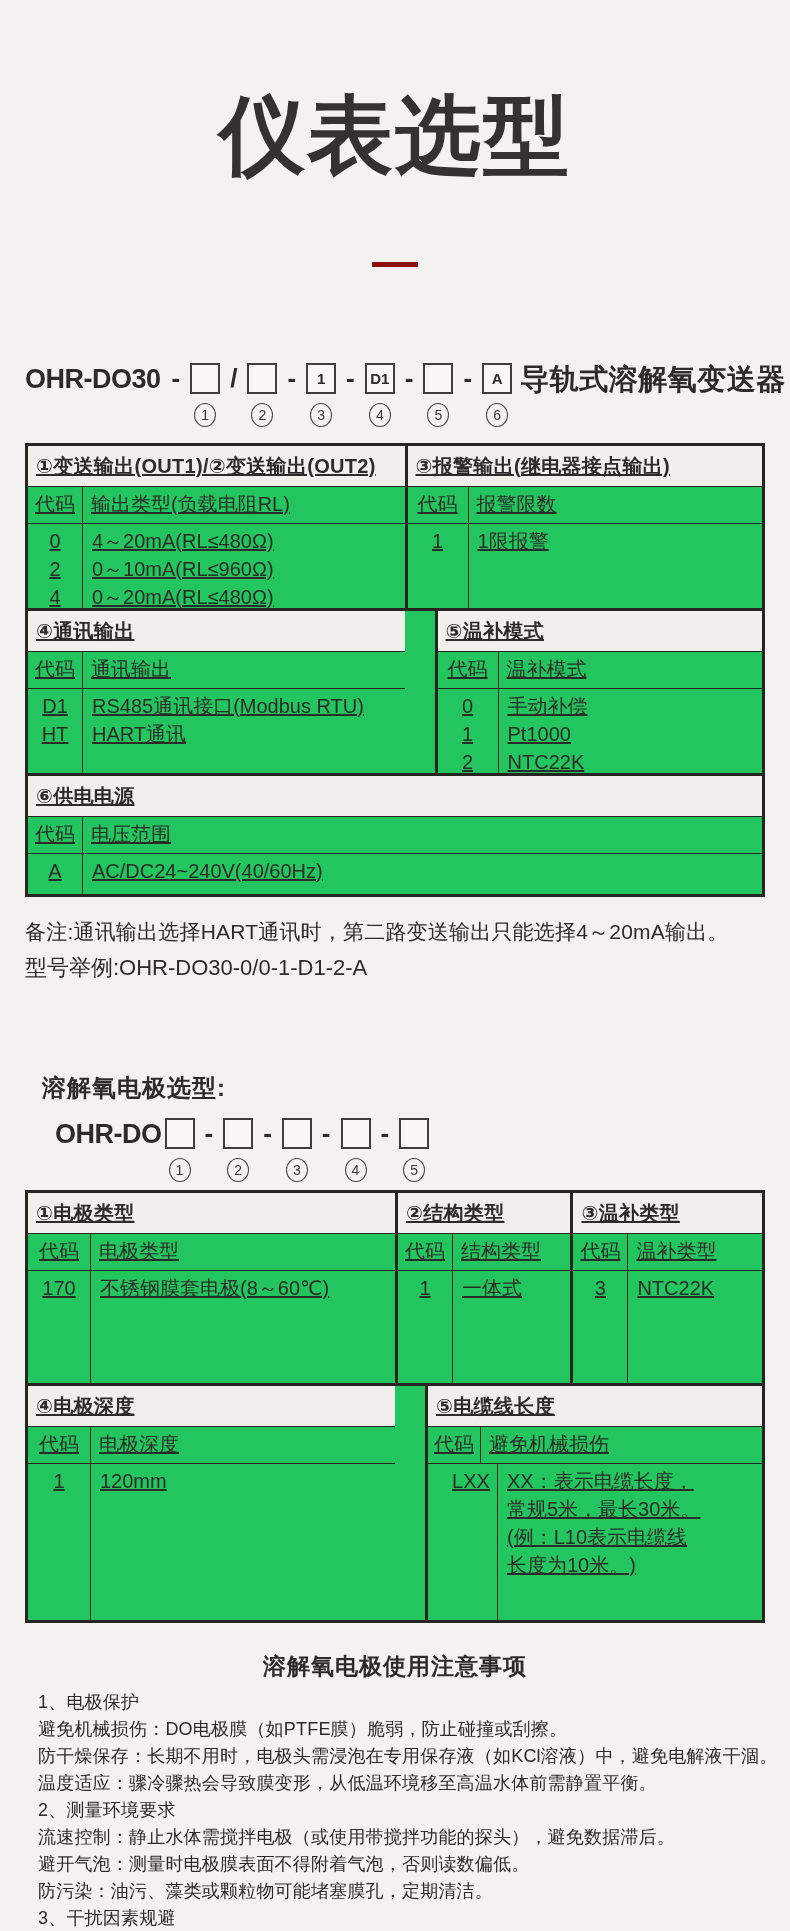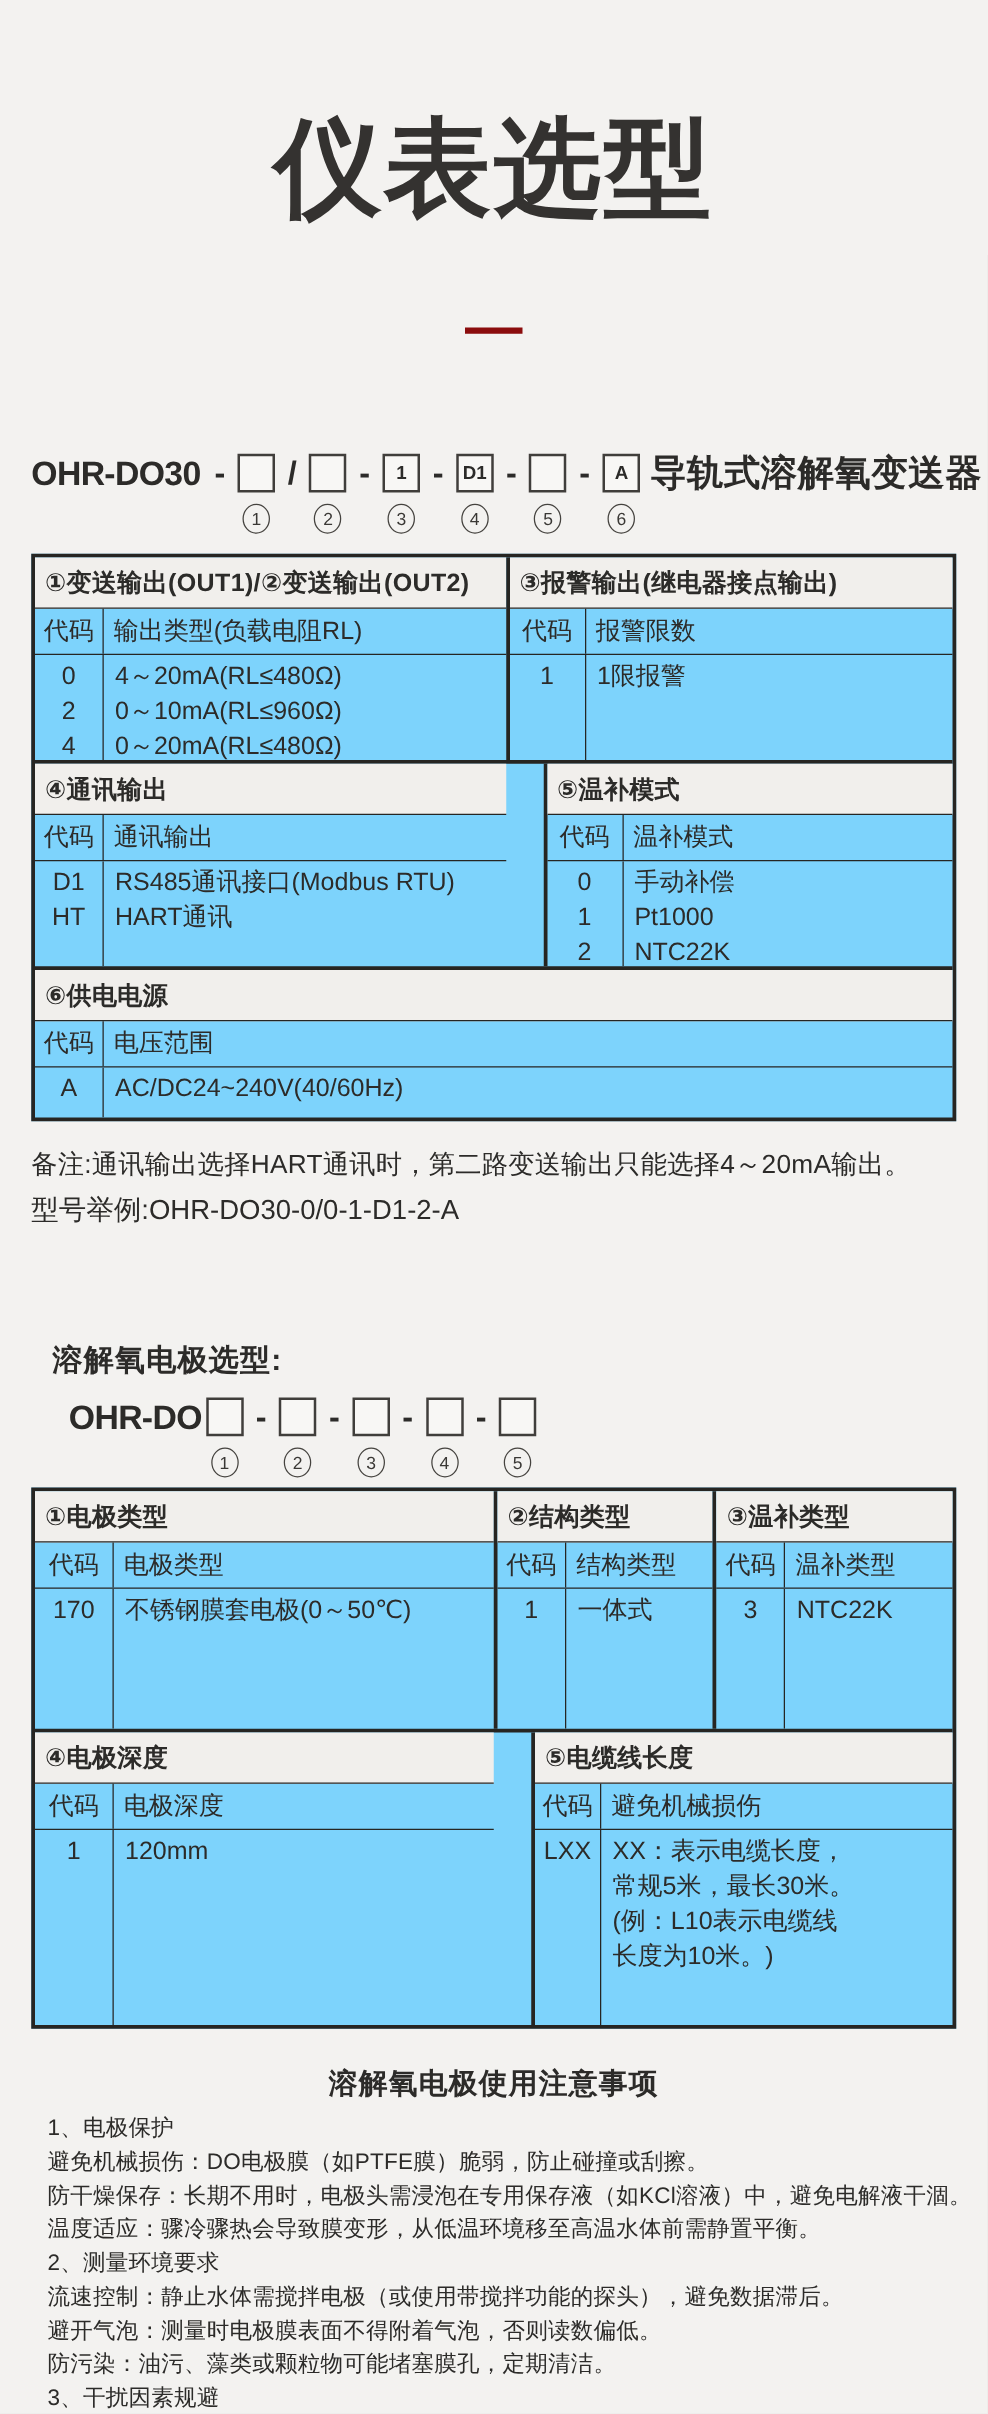--- a/index.html
+++ b/index.html
@@ -31,21 +31,21 @@
   }
   .model-circ {
     width: 22px; height: 24px; margin-top: 9px;
     border: 1.5px solid #45433f; border-radius: 50%;
     display: flex; align-items: center; justify-content: center;
     font-size: 14px; color: #3a3835;
   }
   .model-suffix { font-size: 29px; font-weight: 700; line-height: 32px; margin-left: 7px; letter-spacing: 0.5px; }
 
   
-  .spec-table { width: 740px; margin-left: 25px; background: #7dd3fc; border: 3px solid #262522; }
+  .spec-table { width: 740px; margin-left: 25px; background: #22c55e; border: 3px solid #262522; text-decoration: underline; }
   #table1 { margin-top: 16px; }
   #table2 { margin-top: 8px; }
   .band { display: flex; }
   .band + .band { border-top: 3px solid #262522; gap: 30px; }
   .bsec { display: flex; flex-direction: column; min-width: 0; }
   .bsec + .bsec { border-left: 3px solid #262522; }
   .sec-title {
     font-size: 20px; font-weight: 700; letter-spacing: 0.3px;
     padding: 7px 4px 6px 8px; border-bottom: 1.5px solid #262522;
     background: #f1efec; white-space: nowrap; overflow: hidden;
@@ -247,21 +247,21 @@
           <div class="sec-title">①电极类型</div>
           <div class="sec-heads">
             <div class="code-head" style="flex: 0 0 63px;">代码</div>
             <div class="val-head">电极类型</div>
           </div>
           <div class="sec-data" style="height: 112px;">
             <div class="codes" style="flex: 0 0 63px;">
               <div>170</div>
             </div>
             <div class="vals">
-              <div>不锈钢膜套电极(0～50℃)</div>
+              <div>不锈钢膜套电极(8～60℃)</div>
             </div>
           </div>
         </div>
         <div class="bsec" style="flex: 0 0 23.9%;">
           <div class="sec-title">②结构类型</div>
           <div class="sec-heads">
             <div class="code-head" style="flex: 0 0 55px;">代码</div>
             <div class="val-head">结构类型</div>
           </div>
           <div class="sec-data" style="height: 112px;">
@@ -304,21 +304,21 @@
               <div>120mm</div>
             </div>
           </div>
         </div>
         <div class="bsec" style="flex: 1 1 0px;">
           <div class="sec-title">⑤电缆线长度</div>
           <div class="sec-heads">
             <div class="code-head" style="flex: 0 0 53px;">代码</div>
             <div class="val-head">避免机械损伤</div>
           </div>
-          <div class="sec-data" style="height: 156px;">
+          <div class="sec-data" style="height: 156px; padding-left: 17px;">
             <div class="codes" style="flex: 0 0 53px;">
               <div>LXX</div>
             </div>
             <div class="vals">
               <div>XX：表示电缆长度，</div>
               <div>常规5米，最长30米。</div>
               <div>(例：L10表示电缆线</div>
               <div>长度为10米。)</div>
             </div>
           </div>

